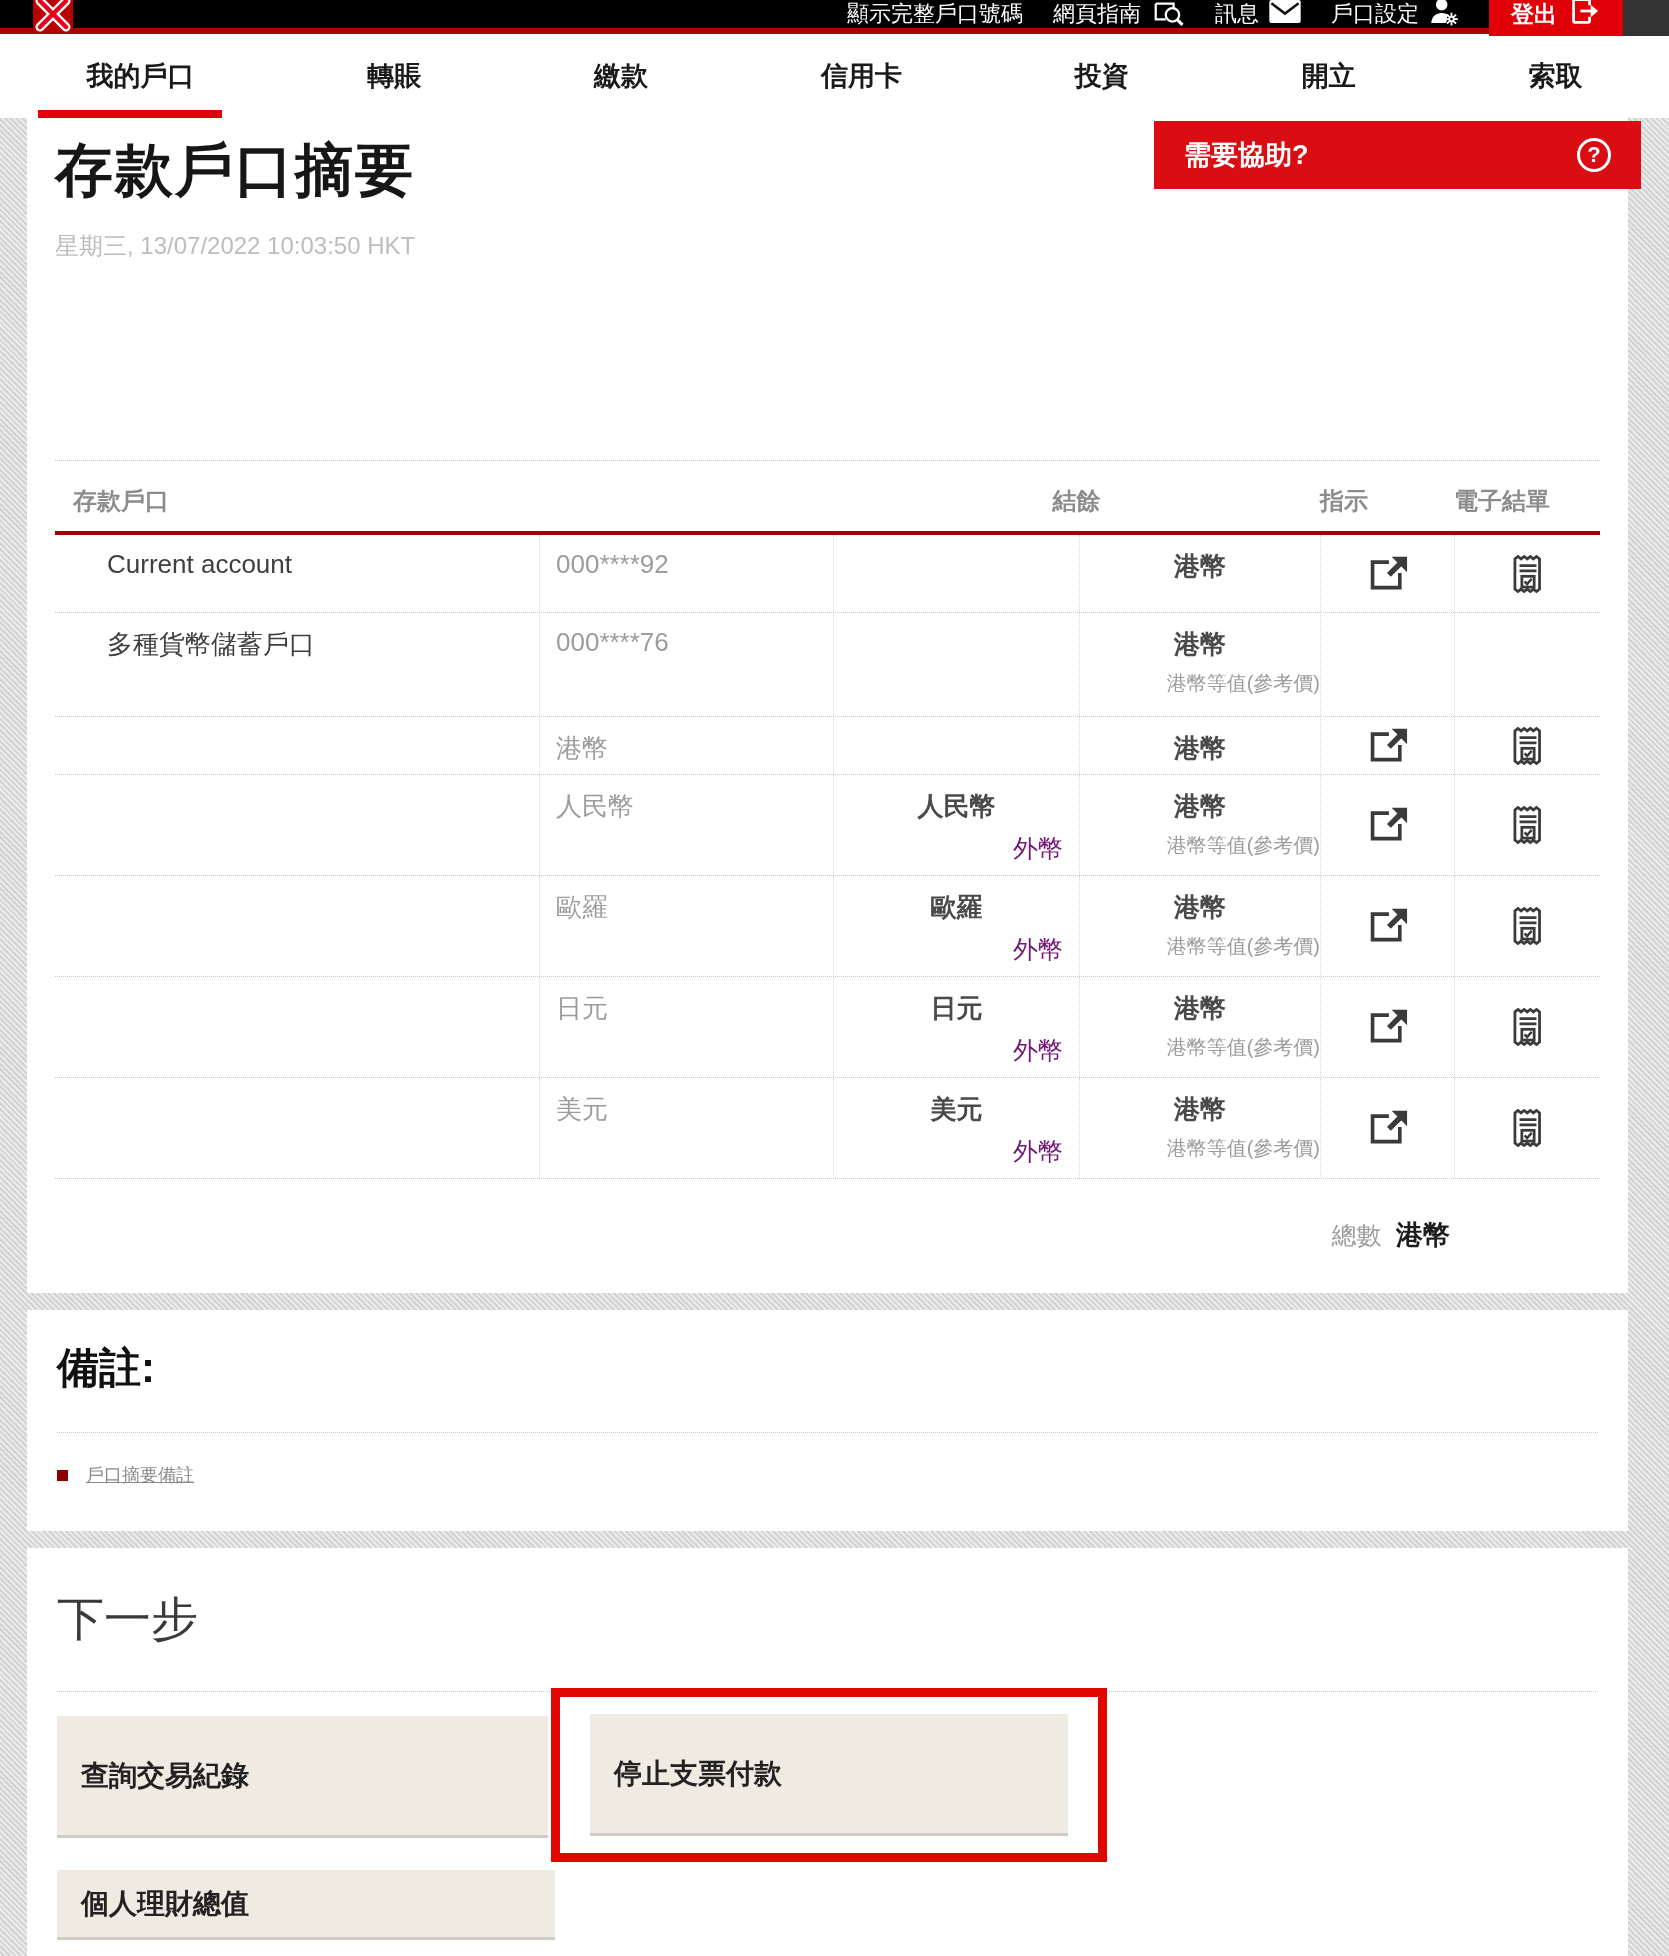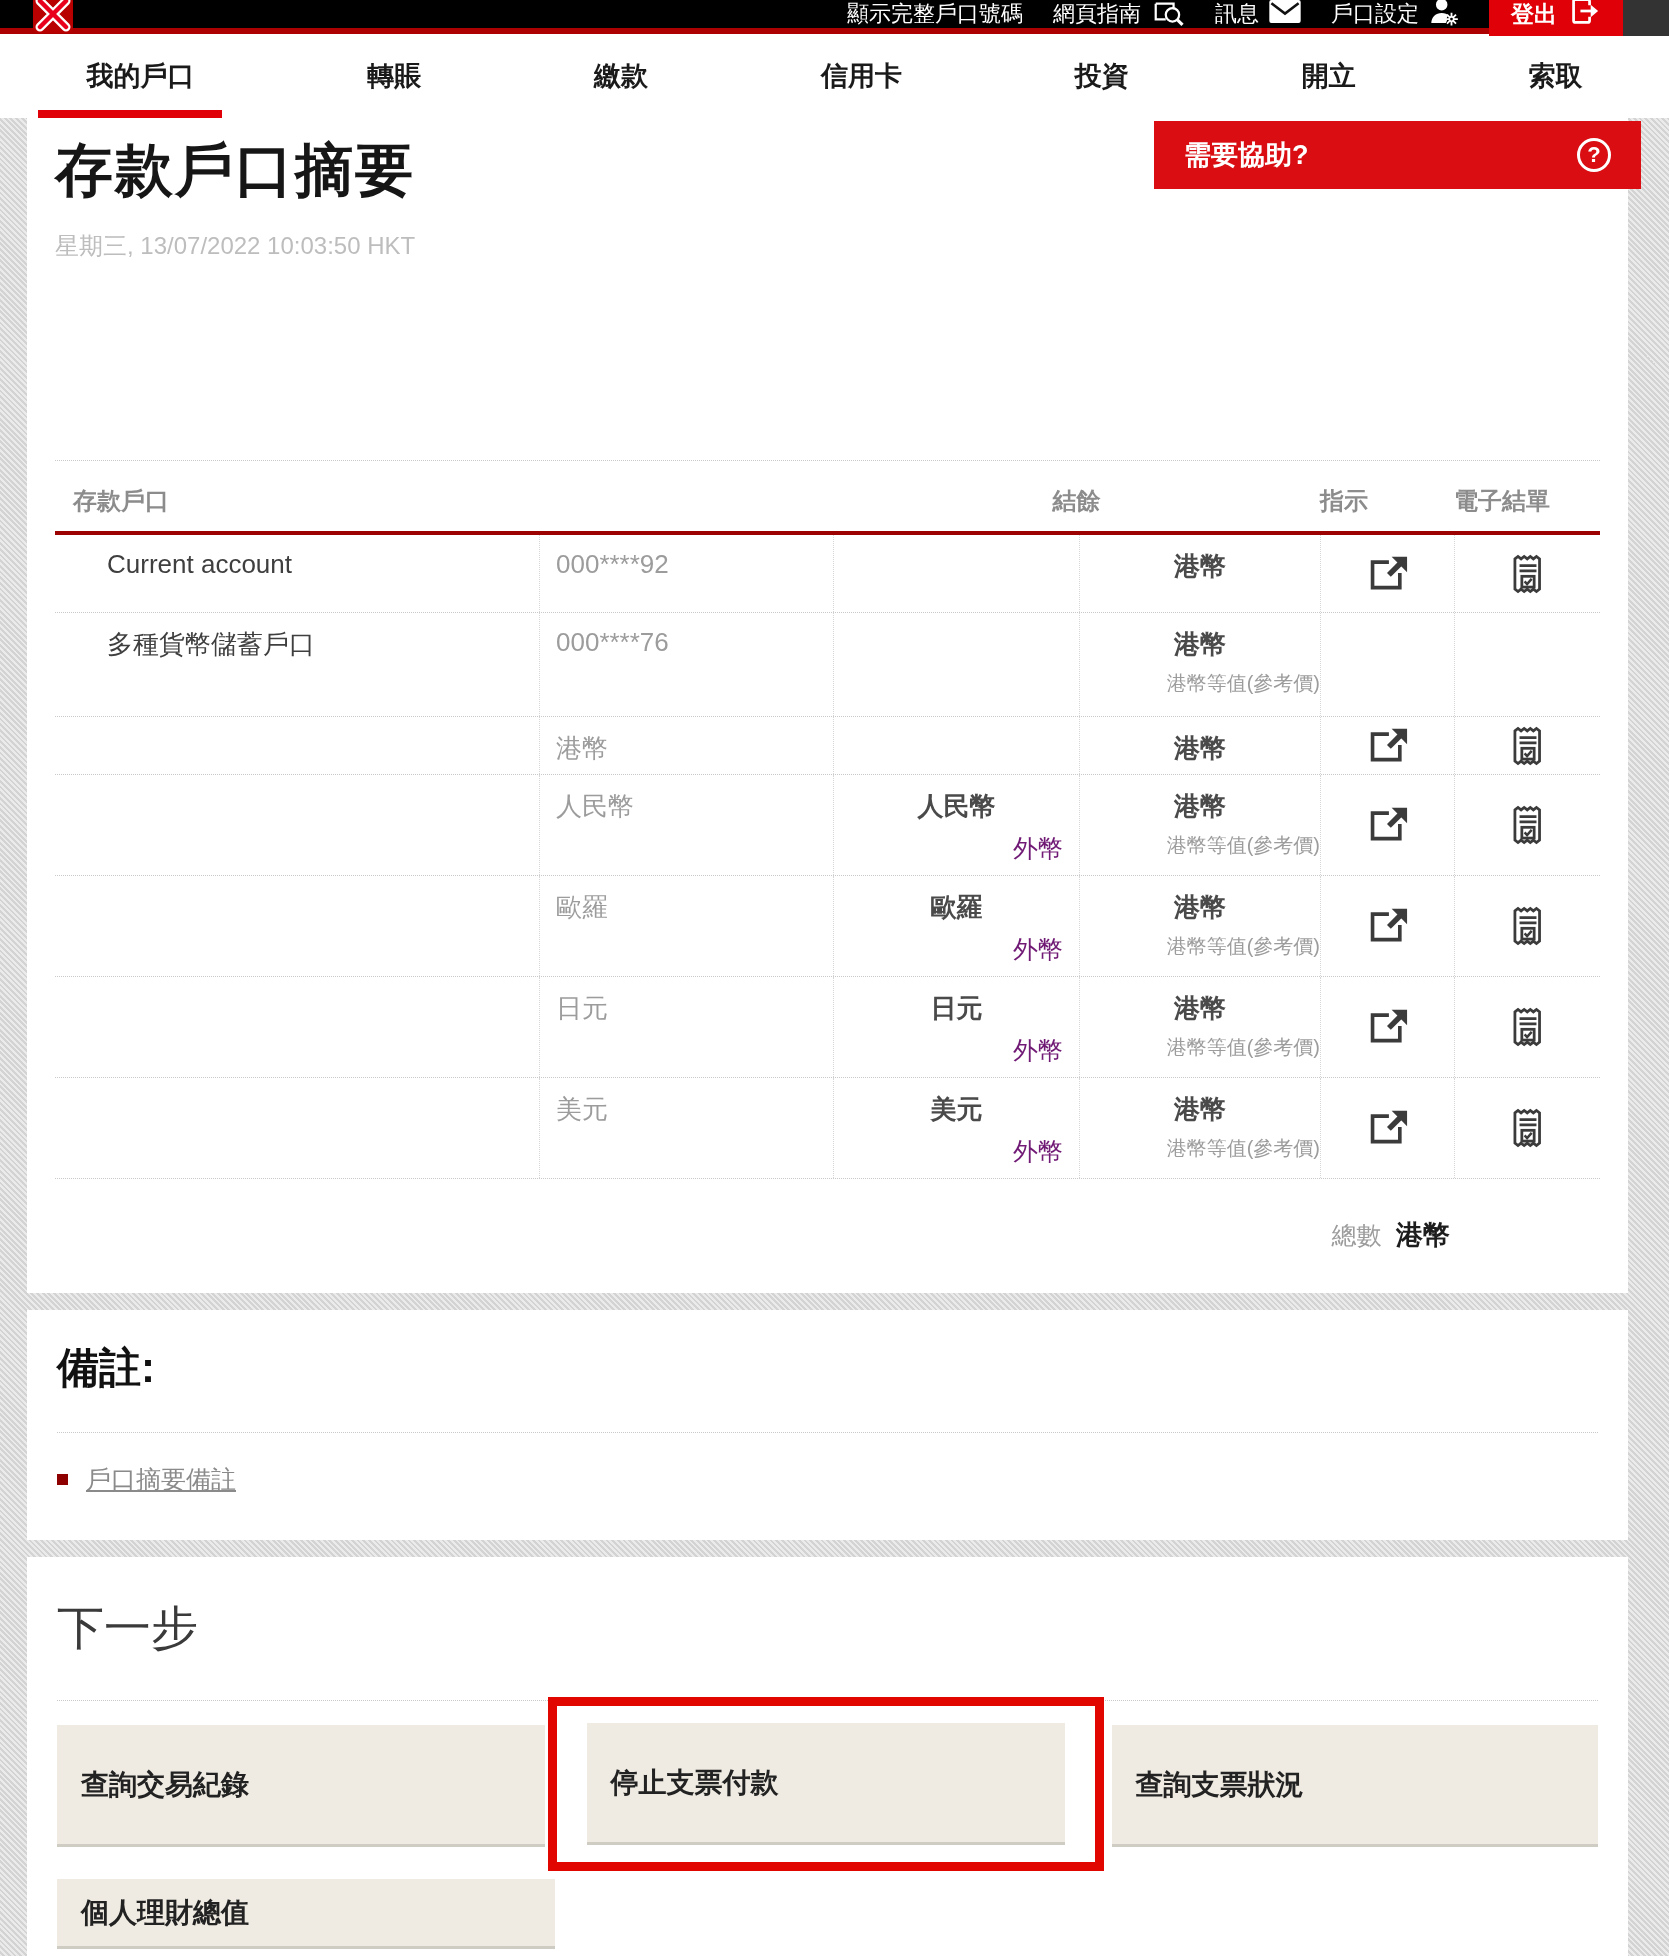--- a/index.html
+++ b/index.html
@@ -62,21 +62,21 @@
   .total-row { margin-top:38px; text-align:right; padding-right:150px; }
   .total-label { color:#9c9c9c; font-size:25px; margin-right:10px; }
   .total-cur { color:#1d1d1d; font-size:27px; font-weight:bold; }
   
   .gap { height:17px; }
   .card2 { padding:30px 30px 44px 30px; }
   h2.notes-title { font-size:42px; font-weight:bold; color:#111; }
   .dotted-hr { border-bottom:1px dotted #c9c9c9; margin-top:36px; }
   .note-item { display:flex; align-items:center; gap:18px; margin-top:30px; }
   .bullet { width:11px; height:11px; background:#8e0000; flex:none; }
-  .note-link { font-size:25px; color:#8a8a8a; text-decoration:underline; cursor:pointer; }
+  .note-link { font-size:18px; color:#8a8a8a; text-decoration:underline; cursor:pointer; }
   
   .card3 { padding:30px 30px 0 30px; height:450px; }
   h2.next-title { font-size:47px; color:#3a3a3a; font-weight:normal; margin-top:10px; }
   .card3 .dotted-hr { margin-top:40px; }
   .btn-row { display:flex; align-items:center; margin-top:0px; }
   .action-btn { background:#efebe2; border-bottom:3px solid #cfccc4; height:122px; display:flex;
                 align-items:center; padding-left:24px; font-size:28px; font-weight:bold; color:#222; cursor:pointer; }
   .b1 { width:491px; }
   .b2 { width:478px; }
   .b3 { width:490px; margin-left:8px; }
@@ -391,19 +391,18 @@
 <div class="gap"></div>
 
 <div class="card card3">
   <h2 class="next-title">下一步</h2>
   <div class="dotted-hr"></div>
   <div class="btn-row">
     <div class="action-btn b1">查詢交易紀錄</div>
     <div class="highlight-box">
       <div class="action-btn b2">停止支票付款</div>
     </div>
-    <div class="action-btn b3">查詢支票狀況</div>
   </div>
   <div class="btn-row btn-row2">
     <div class="action-btn short">個人理財總值</div>
   </div>
 
 </div>
 
 </body></html>

